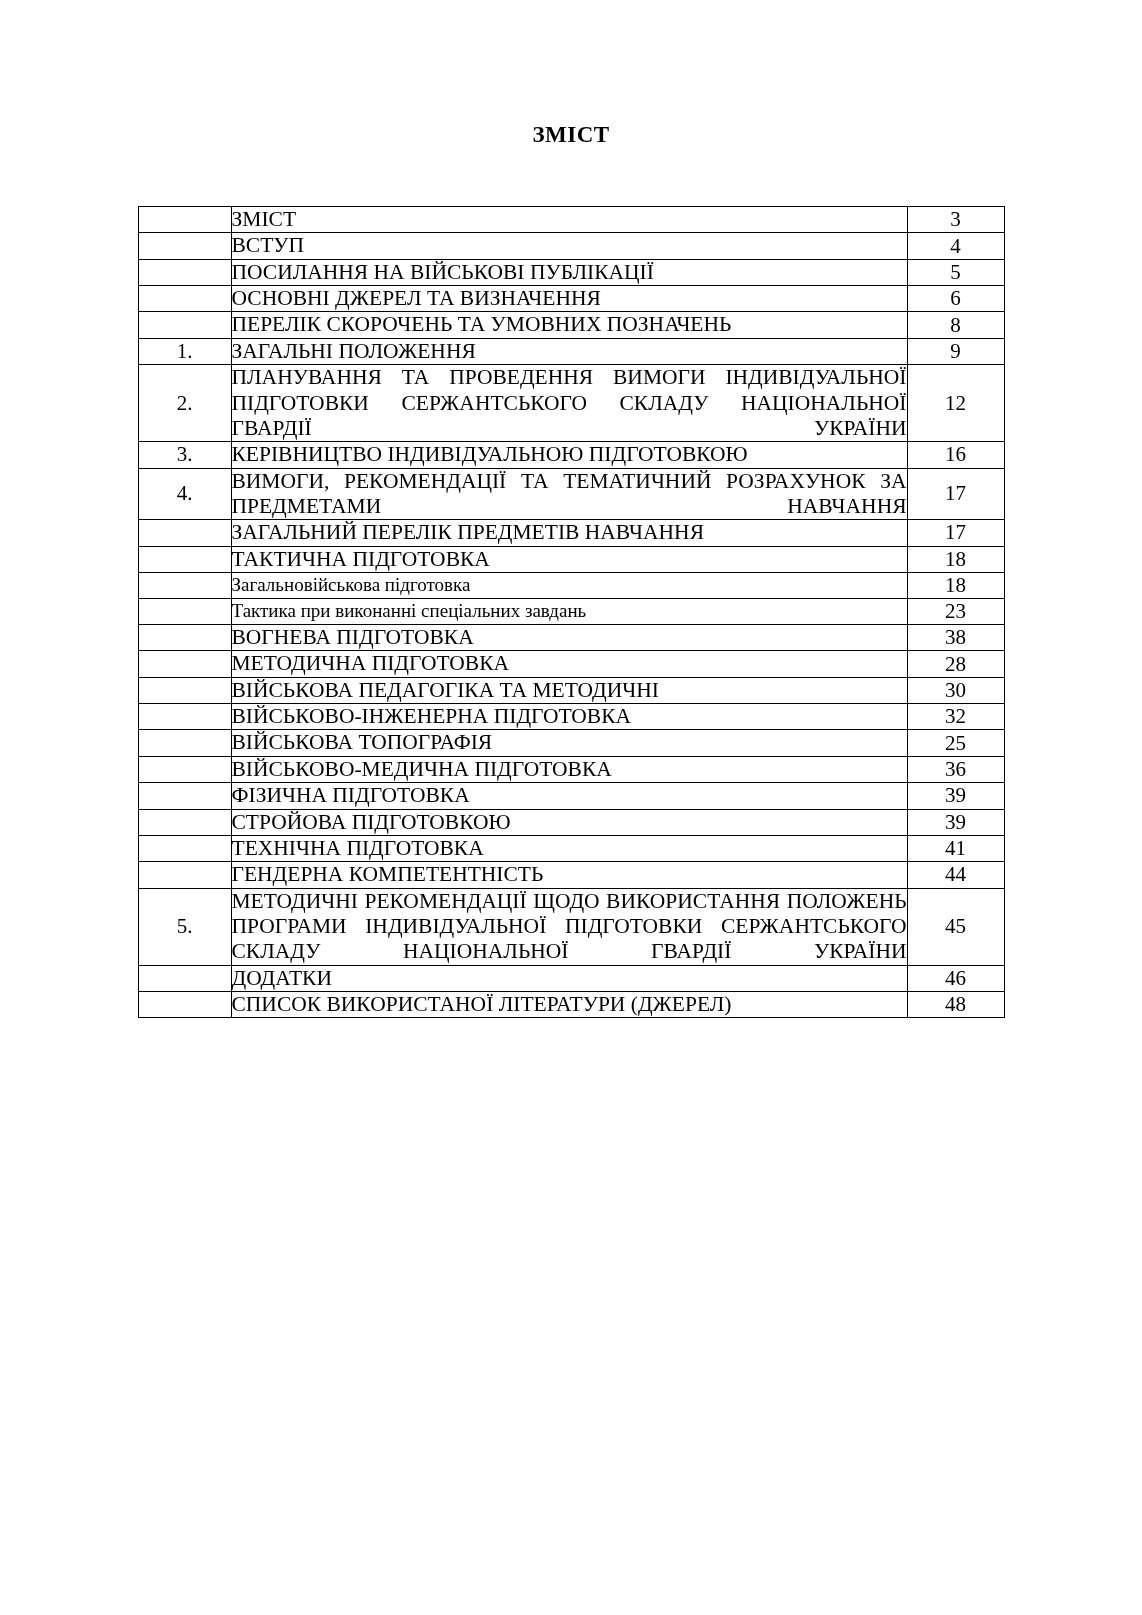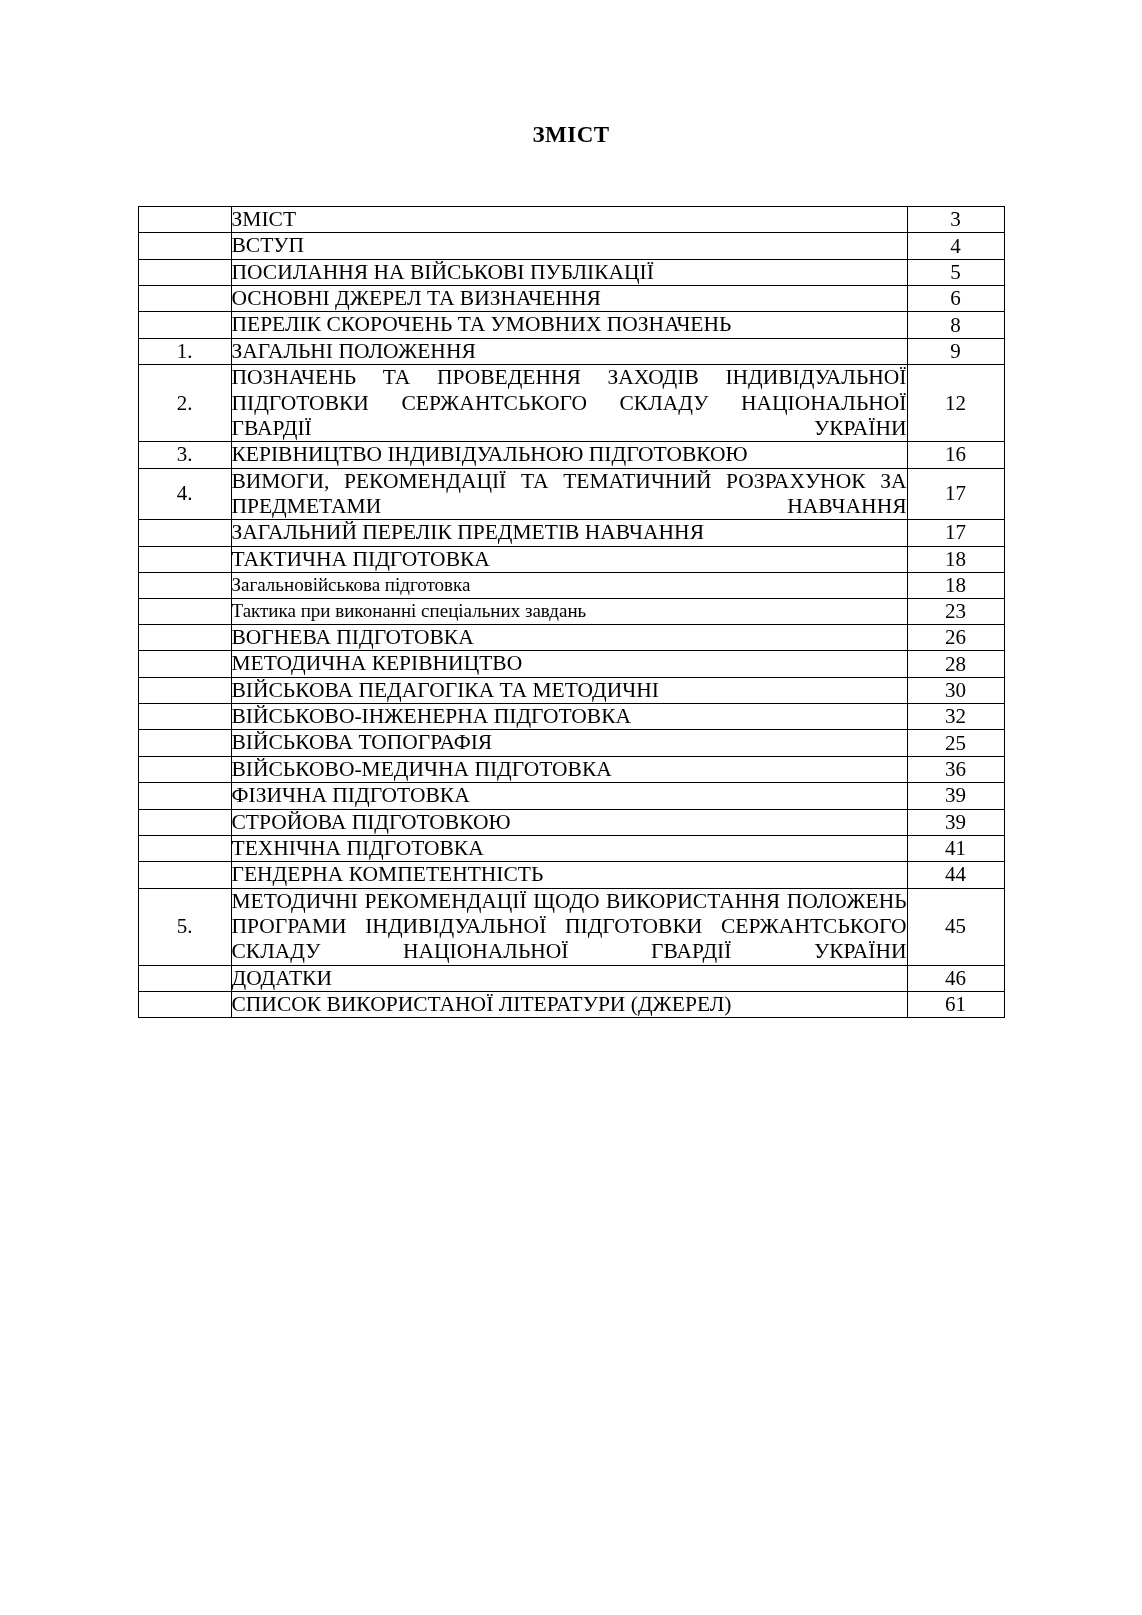--- a/index.html
+++ b/index.html
@@ -99,21 +99,21 @@
             <td class="title">ПЕРЕЛІК СКОРОЧЕНЬ ТА УМОВНИХ ПОЗНАЧЕНЬ</td>
             <td class="page-no">8</td>
           </tr>
           <tr>
             <td class="num">1.</td>
             <td class="title">ЗАГАЛЬНІ ПОЛОЖЕННЯ</td>
             <td class="page-no">9</td>
           </tr>
           <tr>
             <td class="num">2.</td>
-            <td class="title justify">ПОЗНАЧЕНЬ ТА ПРОВЕДЕННЯ ЗАХОДІВ ІНДИВІДУАЛЬНОЇ ПІДГОТОВКИ СЕРЖАНТСЬКОГО СКЛАДУ НАЦІОНАЛЬНОЇ ГВАРДІЇ УКРАЇНИ</td>
+            <td class="title justify">ПЛАНУВАННЯ ТА ПРОВЕДЕННЯ ВИМОГИ ІНДИВІДУАЛЬНОЇ ПІДГОТОВКИ СЕРЖАНТСЬКОГО СКЛАДУ НАЦІОНАЛЬНОЇ ГВАРДІЇ УКРАЇНИ</td>
             <td class="page-no">12</td>
           </tr>
           <tr>
             <td class="num">3.</td>
             <td class="title">КЕРІВНИЦТВО ІНДИВІДУАЛЬНОЮ ПІДГОТОВКОЮ</td>
             <td class="page-no">16</td>
           </tr>
           <tr>
             <td class="num">4.</td>
             <td class="title justify">ВИМОГИ, РЕКОМЕНДАЦІЇ ТА ТЕМАТИЧНИЙ РОЗРАХУНОК ЗА ПРЕДМЕТАМИ НАВЧАННЯ</td>
@@ -135,25 +135,25 @@
             <td class="page-no">18</td>
           </tr>
           <tr>
             <td class="num"></td>
             <td class="title sub">Тактика при виконанні спеціальних завдань</td>
             <td class="page-no">23</td>
           </tr>
           <tr>
             <td class="num"></td>
             <td class="title">ВОГНЕВА ПІДГОТОВКА</td>
-            <td class="page-no">26</td>
-          </tr>
-          <tr>
-            <td class="num"></td>
-            <td class="title">МЕТОДИЧНА КЕРІВНИЦТВО</td>
+            <td class="page-no">38</td>
+          </tr>
+          <tr>
+            <td class="num"></td>
+            <td class="title">МЕТОДИЧНА ПІДГОТОВКА</td>
             <td class="page-no">28</td>
           </tr>
           <tr>
             <td class="num"></td>
             <td class="title">ВІЙСЬКОВА ПЕДАГОГІКА ТА МЕТОДИЧНІ</td>
             <td class="page-no">30</td>
           </tr>
           <tr>
             <td class="num"></td>
             <td class="title">ВІЙСЬКОВО-ІНЖЕНЕРНА ПІДГОТОВКА</td>
@@ -195,19 +195,19 @@
             <td class="page-no">45</td>
           </tr>
           <tr>
             <td class="num"></td>
             <td class="title">ДОДАТКИ</td>
             <td class="page-no">46</td>
           </tr>
           <tr>
             <td class="num"></td>
             <td class="title">СПИСОК ВИКОРИСТАНОЇ ЛІТЕРАТУРИ (ДЖЕРЕЛ)</td>
-            <td class="page-no">61</td>
+            <td class="page-no">48</td>
           </tr>
         </tbody>
     </table>
   </div>
 
 </div>
 
 </body></html>

